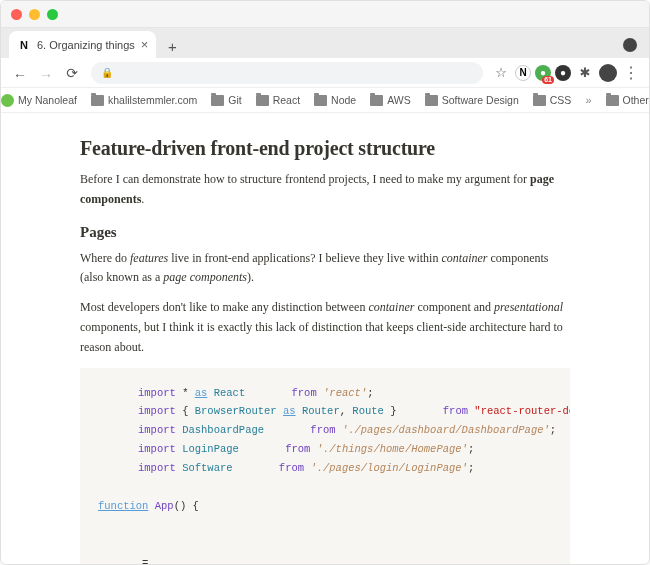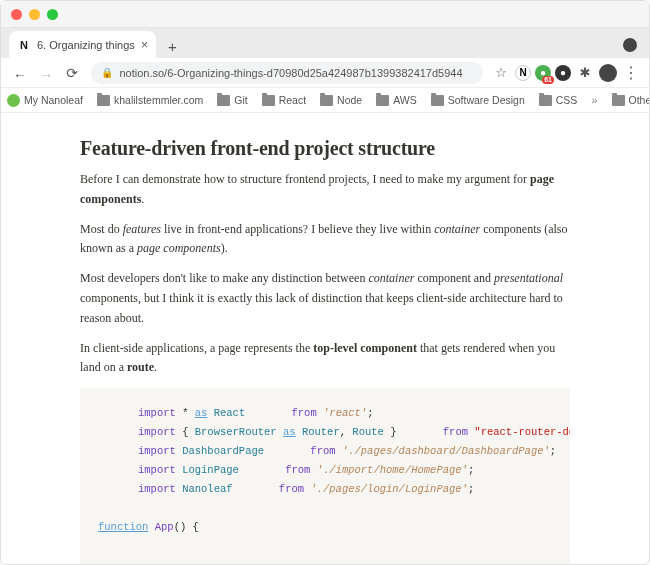--- a/index.html
+++ b/index.html
@@ -28,21 +28,21 @@
 .navbtn.disabled { color: #bbb; }
 .omnibox { flex: 1; height: 22px; border-radius: 12px; background: #f1f3f4; display: flex; align-items: center; padding: 0 10px; font-size: 11px; color: #555; gap: 6px; margin: 0 4px; }
 .lock { color: #627078; font-size: 10px; }
 .rbtn { width: 20px; height: 20px; display: flex; align-items: center; justify-content: center; cursor: pointer; color: #555; font-size: 13px; border-radius: 50%; }
 .star { color: #555; }
 .ext-icon { width: 16px; height: 16px; border-radius: 50%; display: flex; align-items: center; justify-content: center; font-size: 10px; font-weight: bold; position: relative; }
 .badge { position: absolute; bottom: -3px; right: -3px; background: #e53935; color: #fff; font-size: 7px; border-radius: 6px; padding: 0 2px; line-height: 8px; }
 .avatar { width: 18px; height: 18px; border-radius: 50%; background: #444; }
 .kebab { font-size: 16px; color: #666; }
 
-.bmbar { height: 25px; background: #fff; display: flex; align-items: center; padding: 0 6px; gap: 14px; font-size: 10.5px; color: #555; border-bottom: 1px solid #eee; }
+.bmbar { height: 25px; background: #fff; display: flex; align-items: center; padding: 0 0; gap: 14px; font-size: 10.5px; color: #555; border-bottom: 1px solid #eee; }
 .bm { display: flex; align-items: center; gap: 4px; cursor: pointer; white-space: nowrap; }
 .bm .ficon { width: 13px; height: 11px; background: #888; border-radius: 1px; position: relative; }
 .bm .ficon::before { content: ''; position: absolute; top: -2px; left: 0; width: 5px; height: 2px; background: #888; border-radius: 1px 1px 0 0; }
 .bm.site .ficon { background: #6cc24a; border-radius: 50%; height: 13px; }
 .bm.site .ficon::before { display: none; }
 .chev { font-size: 11px; color: #888; margin-left: auto; }
 .bmright { display: flex; gap: 12px; align-items: center; }
 
 .content { height: calc(565px - 112px); overflow-y: auto; padding: 24px 0 0 0; }
 .doc { max-width: 490px; margin: 0 auto; font-family: Georgia, 'Times New Roman', serif; color: #37352f; }
@@ -81,21 +81,20 @@
   <div class="newtab">+</div>
   <div style="margin-left:auto;width:14px;height:14px;border-radius:50%;background:#444;margin-right:4px;margin-bottom:6px;"></div>
 </div>
 
 <div class="addrbar">
   <div class="navbtn">←</div>
   <div class="navbtn disabled">→</div>
   <div class="navbtn">⟳</div>
   <div class="omnibox">
     <span class="lock">🔒</span>
-    <span>notion.so/6-Organizing-things-d70980d25a424987b1399382417d5944</span>
   </div>
   <div class="rbtn star">☆</div>
   <div class="ext-icon" style="background:#fff;color:#000;border:1px solid #ccc;">
       <span>N</span>
     </div>
   <div class="ext-icon" style="background:#4caf50;color:#fff;">●<span class="badge">61</span></div>
   <div class="ext-icon" style="background:#333;color:#fff;">●</div>
   <div class="rbtn">✱</div>
   <div class="avatar"></div>
   <div class="rbtn kebab">⋮</div>
@@ -141,29 +140,29 @@
         <span>Other Bookmarks</span>
       </div>
 
   </div>
 </div>
 
 <div class="content">
   <div class="doc">
     <h1>Feature-driven front-end project structure</h1>
     <p><span>Before I can demonstrate how to structure frontend projects, I need to make my argument for </span><strong>page components</strong><span>.</span></p>
-    <p><span>Most do </span><em>features</em><span> live in front-end applications? I believe they live within </span><em>container</em><span> components (also known as a </span><em>page components</em><span>).</span></p>
+    <h2>Pages</h2>
+    <p><span>Where do </span><em>features</em><span> live in front-end applications? I believe they live within </span><em>container</em><span> components (also known as a </span><em>page components</em><span>).</span></p>
     <p><span>Most developers don't like to make any distinction between </span><em>container</em><span> component and </span><em>presentational</em><span> components, but I think it is exactly this lack of distinction that keeps client-side architecture hard to reason about.</span></p>
-    <p><span>In client-side applications, a page represents the </span><strong>top-level component</strong><span> that gets rendered when you land on a </span><strong>route</strong><span>.</span></p>
 
     <div class="codeblock"><span class="kw2">import</span> <span>*</span> <span class="kw">as</span> <span class="id">React</span> <span class="kw2">from</span> <span class="str">'react'</span><span>;</span>
 <span class="kw2">import</span> <span>{</span> <span class="id">BrowserRouter</span> <span class="kw">as</span> <span class="id">Router</span><span>,</span> <span class="id">Route</span> <span>}</span> <span class="kw2">from</span> <span class="str2">"react-router-dom"</span><span>;</span>
 <span class="kw2">import</span> <span class="id">DashboardPage</span> <span class="kw2">from</span> <span class="str">'./pages/dashboard/DashboardPage'</span><span>;</span>
-<span class="kw2">import</span> <span class="id">LoginPage</span> <span class="kw2">from</span> <span class="str">'./import/home/HomePage'</span><span>;</span>
-<span class="kw2">import</span> <span class="id">Nanoleaf</span> <span class="kw2">from</span> <span class="str">'./pages/login/LoginPage'</span><span>;</span>
+<span class="kw2">import</span> <span class="id">LoginPage</span> <span class="kw2">from</span> <span class="str">'./things/home/HomePage'</span><span>;</span>
+<span class="kw2">import</span> <span class="id">Software</span> <span class="kw2">from</span> <span class="str">'./pages/login/LoginPage'</span><span>;</span>
 
 <span class="kw">function</span> <span class="fn">App</span><span>()</span> <span>{</span>
    
     
        =  
        = 
        = 
     
   
 </div>

